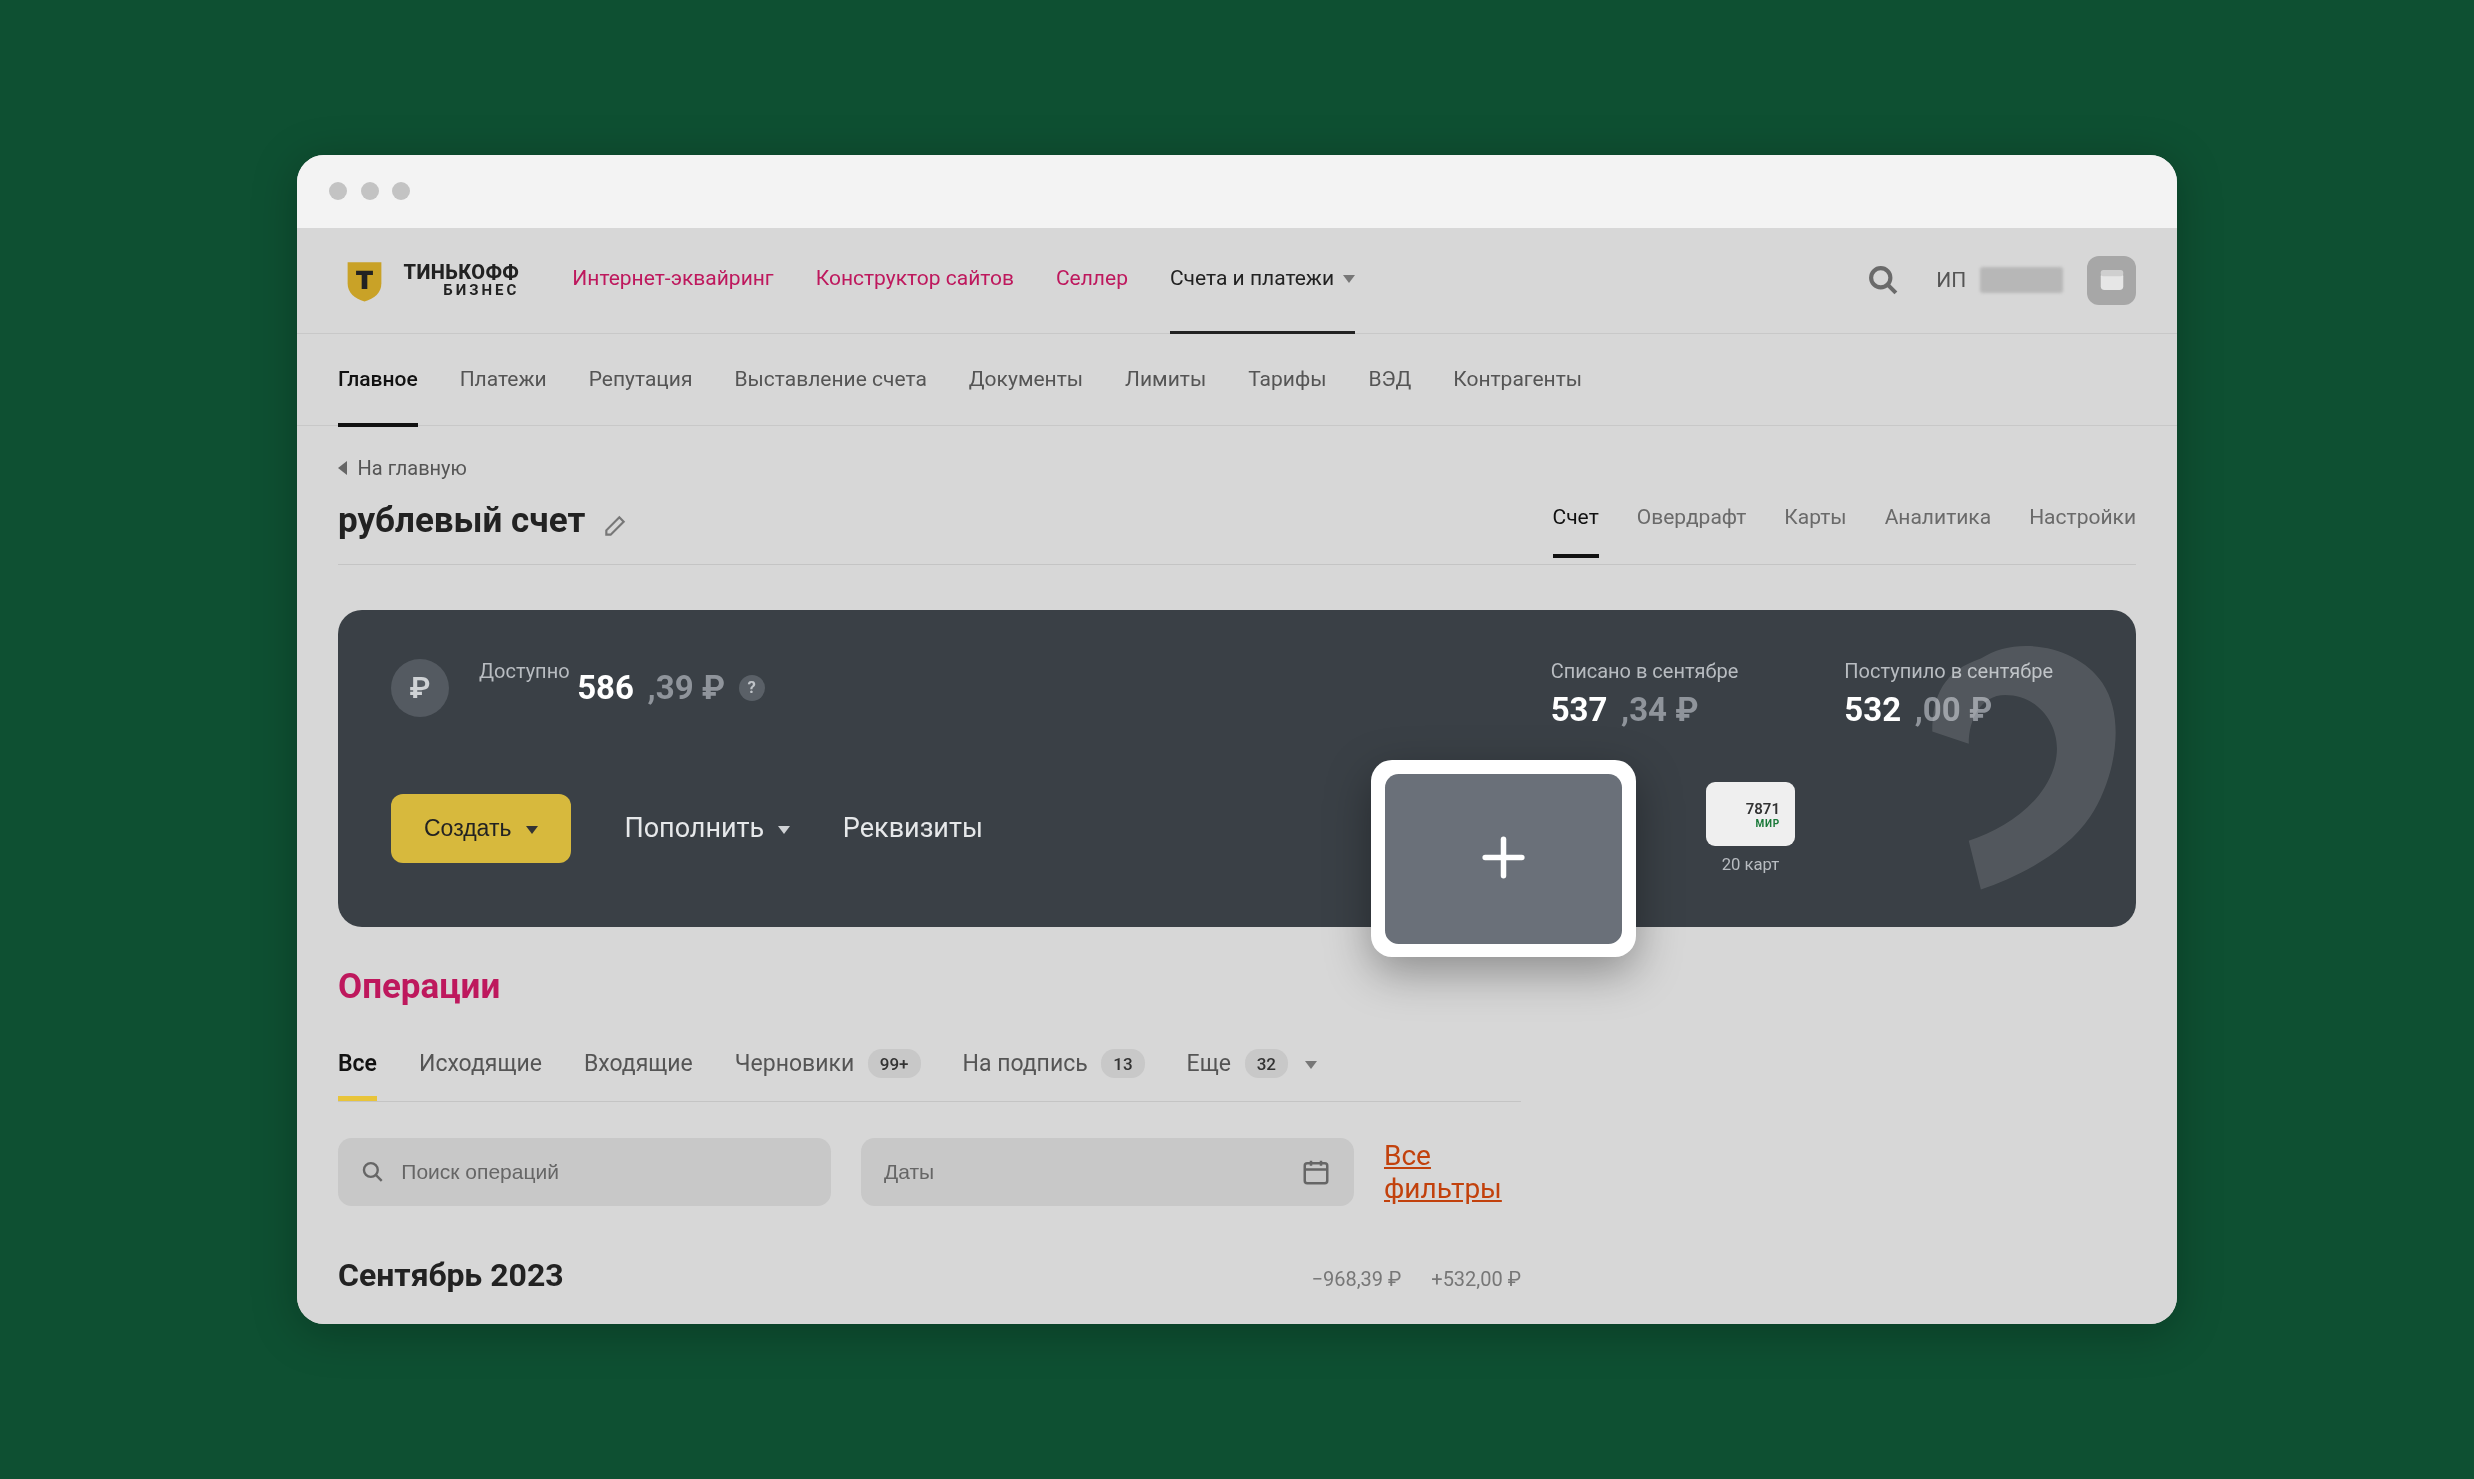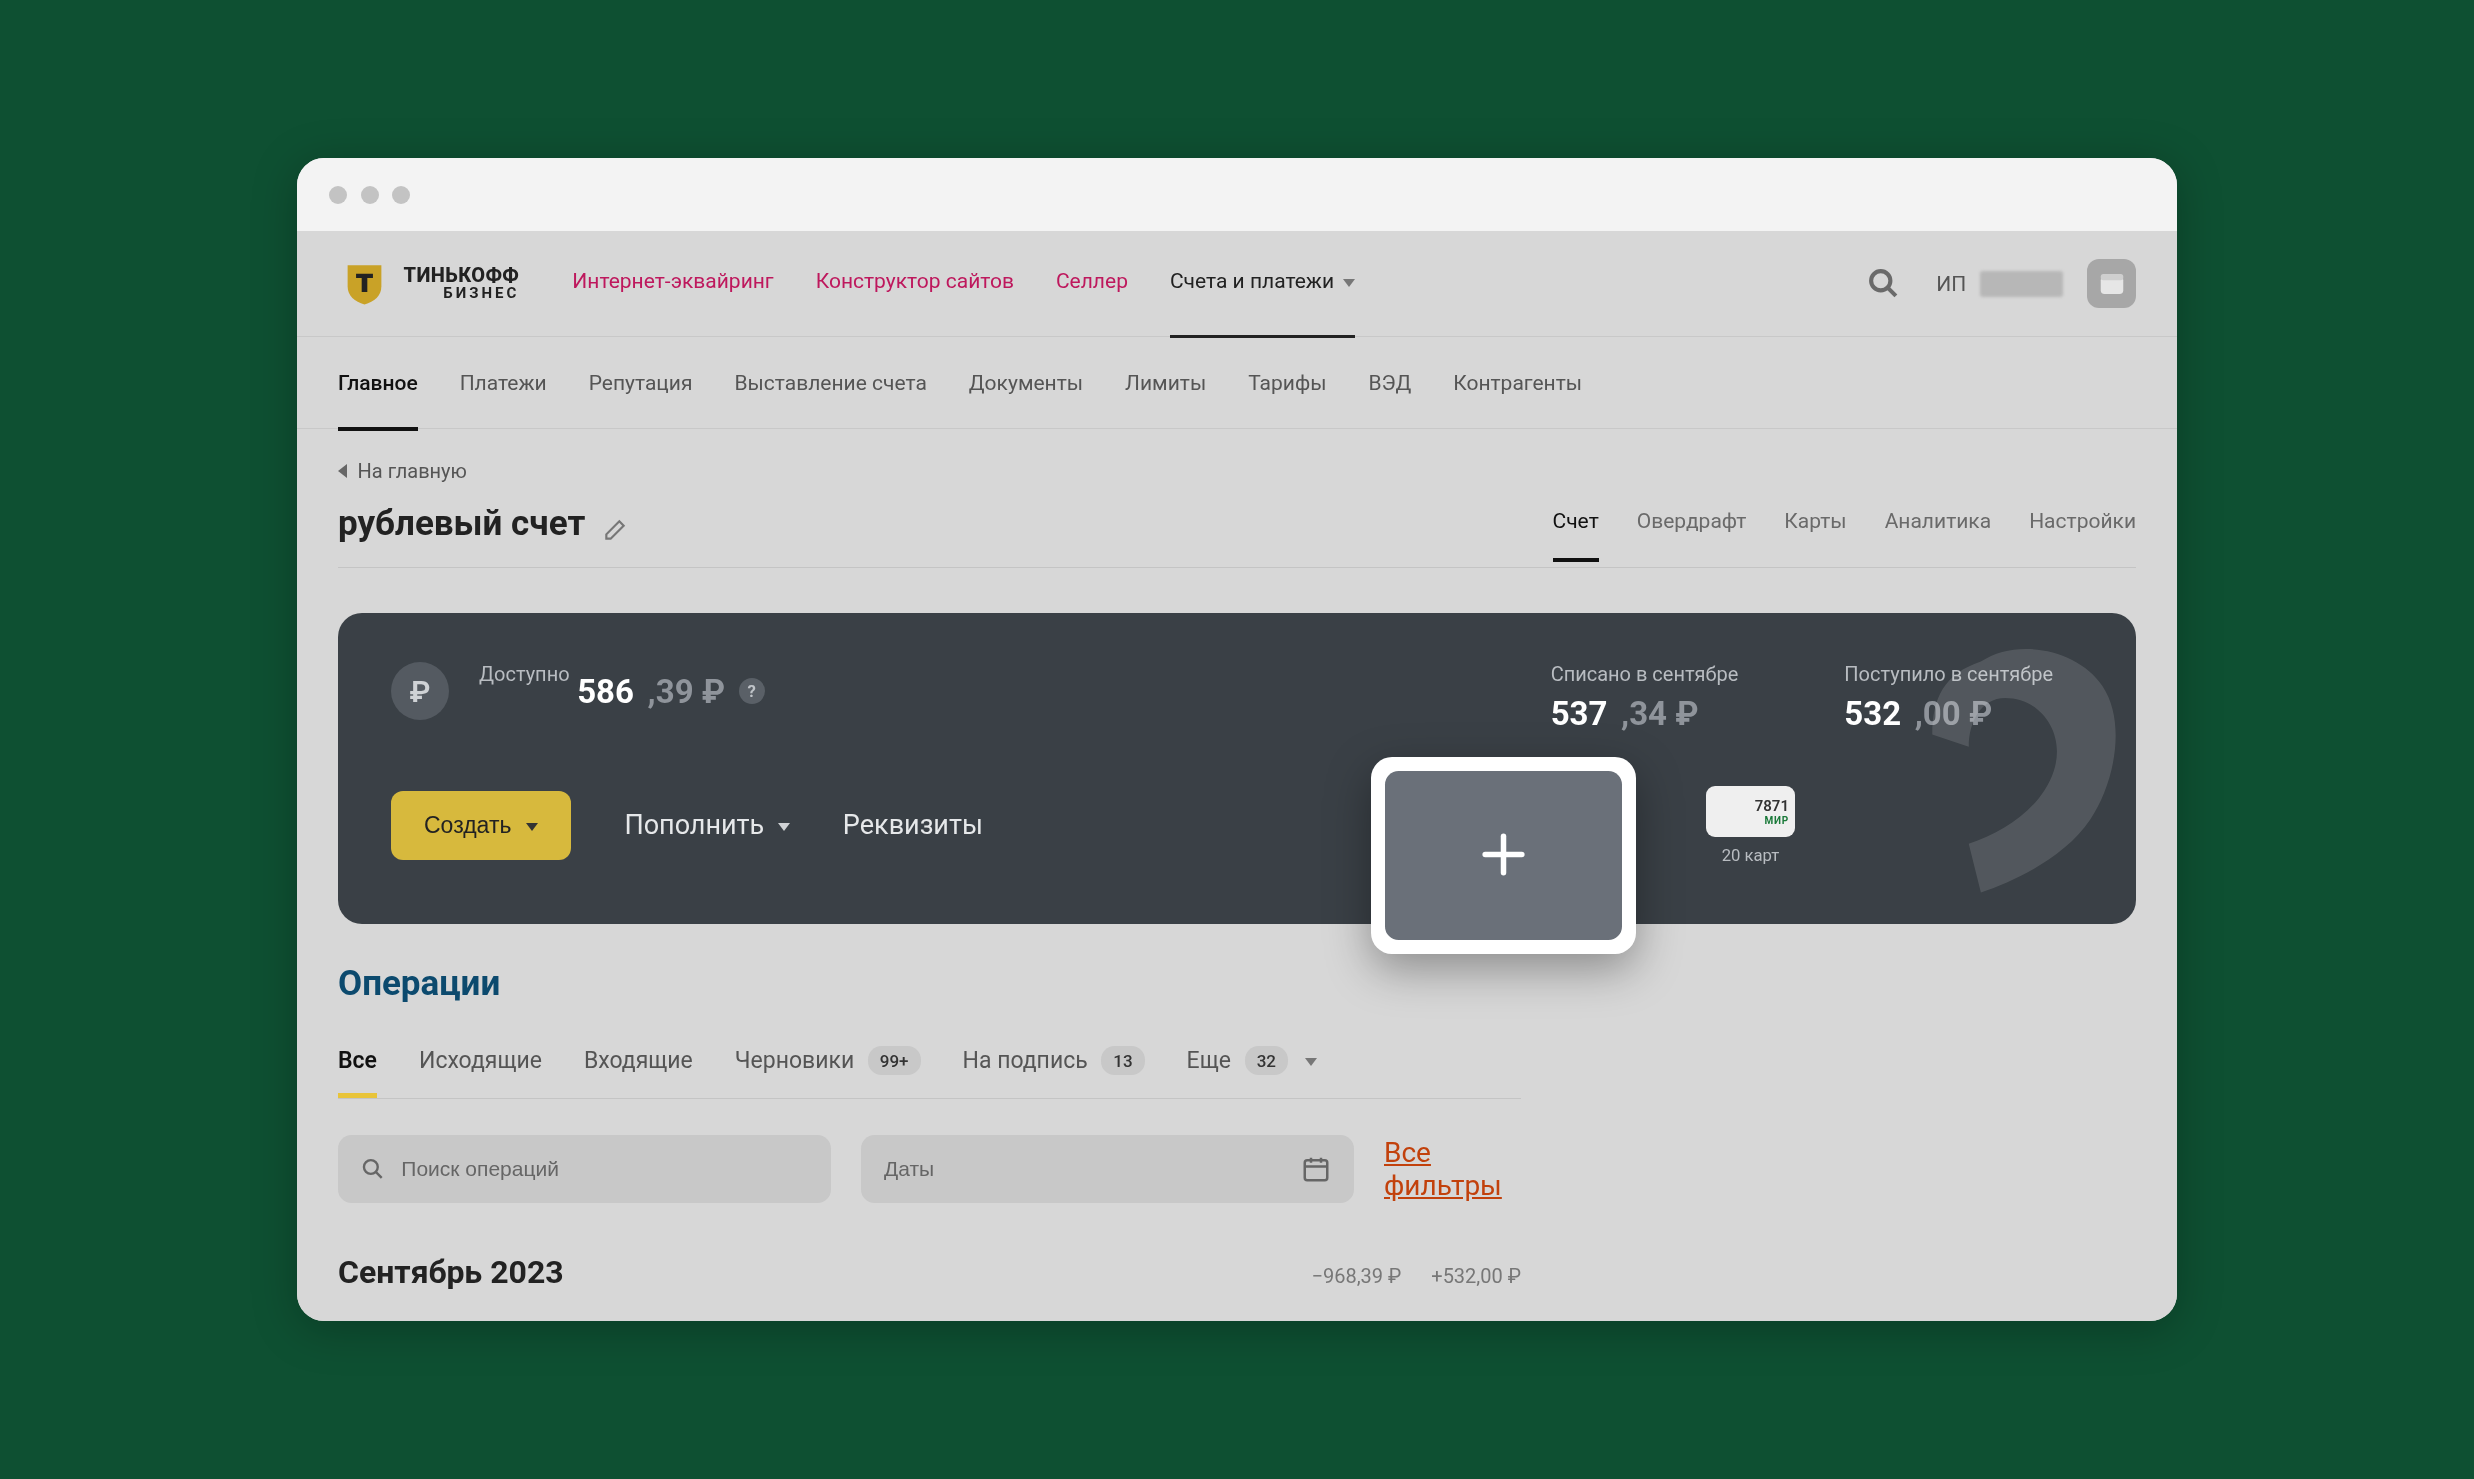--- a/index.html
+++ b/index.html
@@ -137,22 +137,22 @@
   .balance-actions {
     display:flex; align-items:center; gap:53px; margin-top:53px;
   }
   .btn-create {
     background:#d7b93d; color:#222; font-size:23px; font-weight:500;
     border:none; border-radius:12px; padding: 21px 33px;
     display:flex; align-items:center; gap:15px; cursor:pointer;
   }
   .btn-text-link { font-size:27px; color:#e6e8ea; display:flex; align-items:center; gap:13.6px; cursor:pointer; }
   .card-mini {
-    width:89px; height:51px; background:#efefef; border-radius:9px;
-    display:flex; flex-direction:column; align-items:flex-end; justify-content:center; padding:6px 6px;
+    width:89px; height:64px; background:#efefef; border-radius:9px;
+    display:flex; flex-direction:column; align-items:flex-end; justify-content:center; padding:6px 15px;
     color:#333; position:relative;
   }
   .card-mini .num { font-size:15px; font-weight:600; }
   .card-mini .mir { font-size:10px; font-weight:700; color:#1b7a3a; letter-spacing:0.8px;text-align:right; }
   .cards-block { display:flex; flex-direction:column; align-items:center; gap:9px; margin-left:auto; margin-right: 288px; }
   .cards-count { font-size:16.7px; color:#b8bcc1; }
   
   .add-card-highlight {
     position:absolute; right: 500px; bottom: -30px;
     width: 265px; height: 197px; background:#fff; border-radius:21px;
@@ -163,21 +163,21 @@
     width:100%; height:100%; background:#6a7079; border-radius:13.6px;
     display:flex; align-items:center; justify-content:center;
   }
   .plus-icon { color:#fff; }
   .plus-icon svg { width:55px; height:55px; }
   
   .knight-wm {
     position:absolute; right:-15px; top:0; bottom:0; width:243px; opacity:.12; pointer-events:none;
   }
   
-  .ops-title { font-size:35px; font-weight:700; color:#0c4a6e; margin-top:39px; }
+  .ops-title { font-size:35px; font-weight:700; color:#be185d; margin-top:39px; }
   .ops-tabs {
     display:flex; align-items:center; gap:42px; margin-top:42px;
     border-bottom:0.8px solid #c4c4c4; padding-bottom:23px; width:1183px;
   }
   .ops-tab { font-size:23px; color:#555; cursor:pointer; position:relative; display:flex; align-items:center; gap:13.6px; }
   .ops-tab.active { color:#111; font-weight:600; }
   .ops-tab.active::after {
     content:""; position:absolute; left:0; right:0; bottom:-23.5px; height:4.5px; background:#e8c43a;
   }
   .badge {

